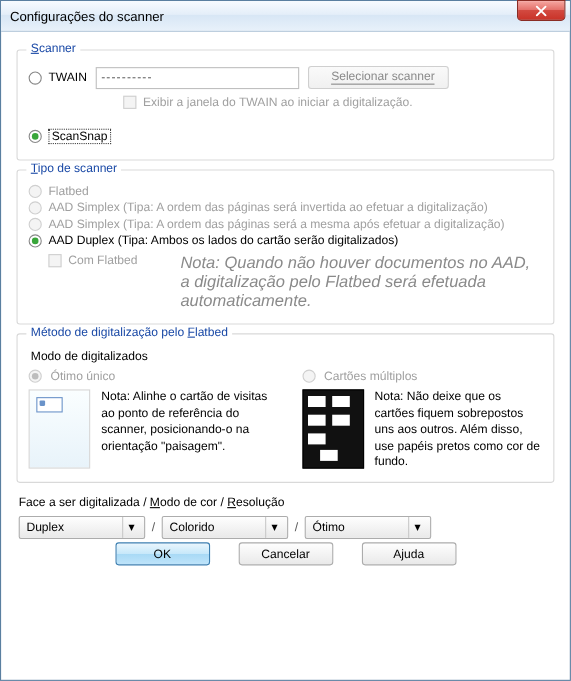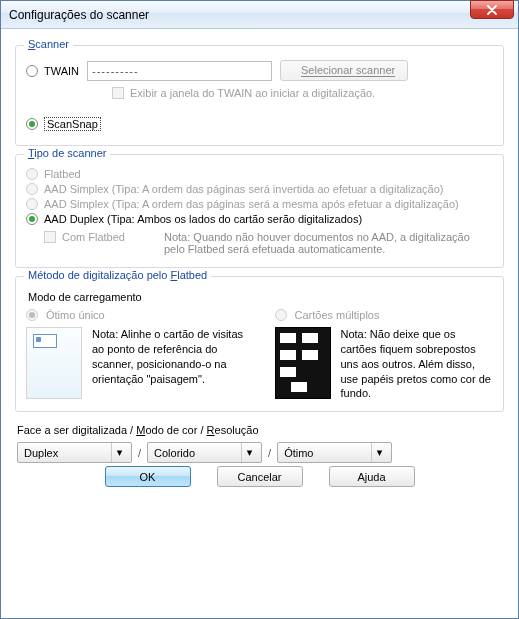--- a/index.html
+++ b/index.html
@@ -102,22 +102,23 @@
     border: 1px solid #3c7fb1;
     background: linear-gradient(to bottom, #eaf6fd 0%, #c7e8fa 49%, #a7d9f5 50%, #bfe4fa 100%);
   }
   .indent-check { margin: 8px 0 0 58px; display:flex; align-items:center; }
   .scansnap-dotted {
     border: 1px dotted #444;
     padding: 0 2px;
   }
   .note {
     color: #8a8a8a;
-    font-size: 11px;
+    font-size: 15px;
     margin-left: 20px;
+    font-style: italic;
   }
   .method-sub { margin: 4px 0 6px 2px; }
   .method-cols { display: flex; gap: 30px; margin-top: 4px; }
   .method-col { flex: 1; }
   .method-col .rlabel { margin-left: 2px; }
   .method-body { display: flex; gap: 10px; margin-top: 6px; align-items:flex-start; }
   .thumb {
     width: 56px; height: 72px; flex-shrink:0;
     border: 1px solid #d6d6d6;
     background: linear-gradient(to bottom, #fafeff 0%, #e8f3fa 100%);
@@ -254,21 +255,21 @@
         <span class="disabled" style="width:90px;">Com Flatbed</span>
         <span class="note" style="flex:1; margin-left:12px;">Nota: Quando não houver documentos no AAD, a digitalização pelo Flatbed será efetuada automaticamente.</span>
       </div>
     </div>
 
     <div class="groupbox" style="padding-bottom:10px;">
       <span class="legend">
         Método de digitalização pelo <span class="u">F</span>latbed
       </span>
 
-      <div class="method-sub">Modo de carregamento</div>
+      <div class="method-sub">Modo de digitalizados</div>
 
       <div class="method-cols">
         <div class="method-col">
           <div class="row disabled">
             <span class="radio-outline disabled checked"></span>
             <span class="rlabel">Ótimo único</span>
           </div>
           <div class="method-body">
             <div class="thumb">
               <div class="card"></div>

